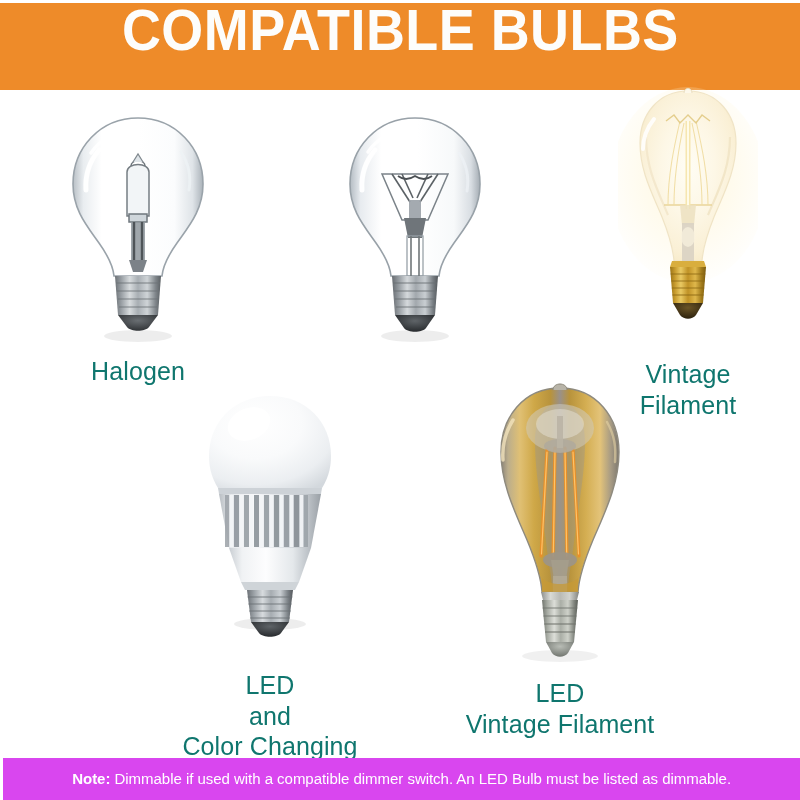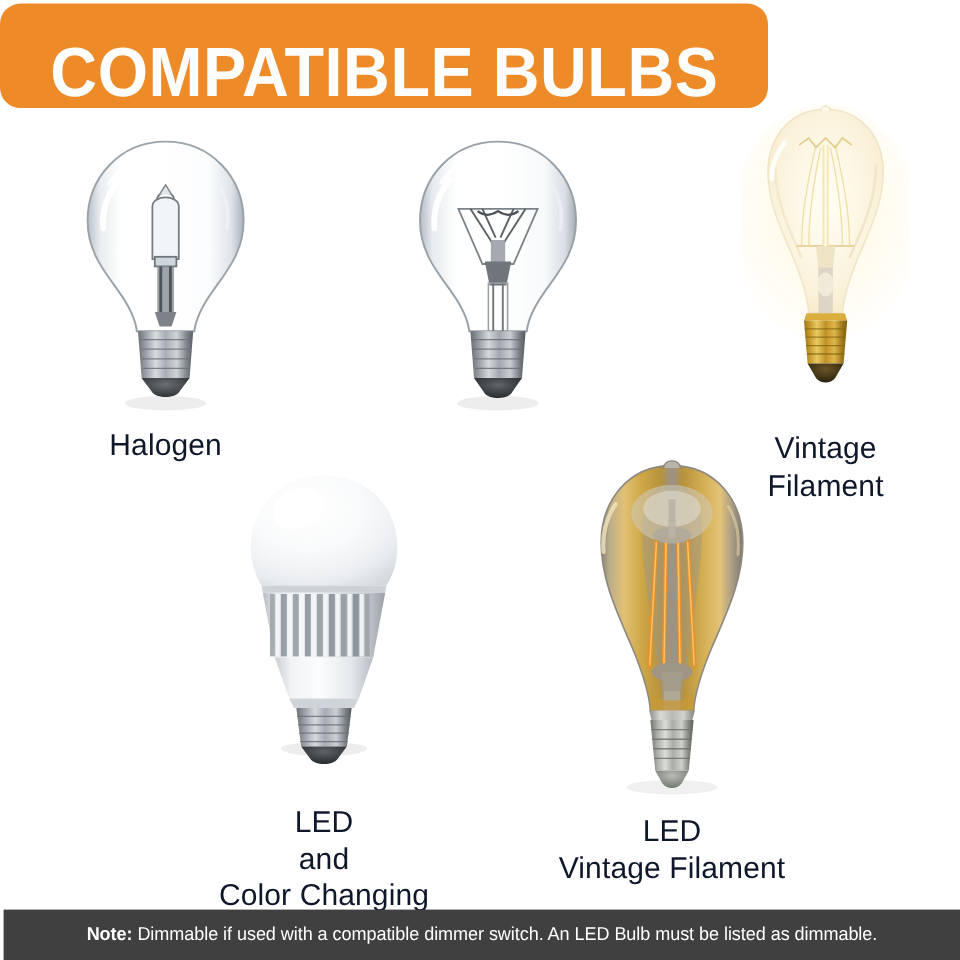--- a/index.html
+++ b/index.html
@@ -20,27 +20,26 @@
     width: 800px;
     height: 800px;
     background: #ffffff;
   }
 
   
   .header-banner {
     position: absolute;
     left: 0;
     top: 3px;
-    width: 640px;
+    width: 800px;
     height: 87px;
     background: #ee8b29;
     display: flex;
-    align-items: flex-end;
+    align-items: flex-start;
     justify-content: center;
-    border-radius: 17px;
   }
   .header-title {
     font-family: "Liberation Sans Narrow", "Liberation Sans", sans-serif;
     font-size: 58px;
     font-weight: bold;
     color: #fdfdfb;
     letter-spacing: 0.5px;
     line-height: 1;
     transform: scaleX(0.93);
     white-space: nowrap;
@@ -63,21 +62,21 @@
   }
   .bulb-art {
     display: block;
   }
   .bulb-label {
     margin-top: 6px;
     text-align: center;
     font-family: "Liberation Sans", sans-serif;
     font-size: 25px;
     font-weight: normal;
-    color: #0f172a;
+    color: #0f766e;
     line-height: 1.22;
     white-space: pre-line;
     letter-spacing: 0.1px;
   }
 
   
   #cell-halogen   { left: 28px;  top: 20px;  width: 220px; }
   #cell-incand    { left: 305px; top: 20px;  width: 220px; }
   #cell-vintage   { left: 578px; top: -5px;  width: 220px; align-items: center; }
   #cell-led       { left: 140px; top: 300px; width: 260px; }
@@ -87,21 +86,21 @@
   #cell-led .bulb-label { margin-top: 30px; }
   #cell-ledvint .bulb-label { margin-top: 8px; }
 
   
   .footer-note {
     position: absolute;
     left: 3px;
     top: 758px;
     width: 797px;
     height: 42px;
-    background: #404040;
+    background: #d946ef;
     display: flex;
     align-items: center;
     justify-content: center;
   }
   .footer-text {
     font-family: "Liberation Sans Narrow", "Liberation Sans", sans-serif;
     font-size: 15.5px;
     color: #ffffff;
     white-space: nowrap;
     transform: scaleX(0.97);

